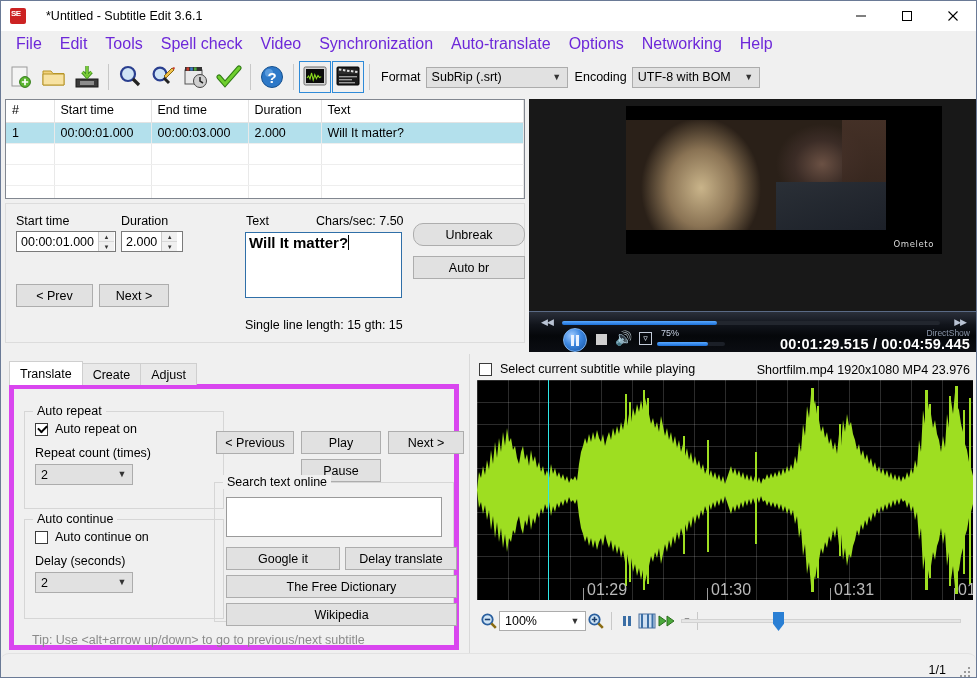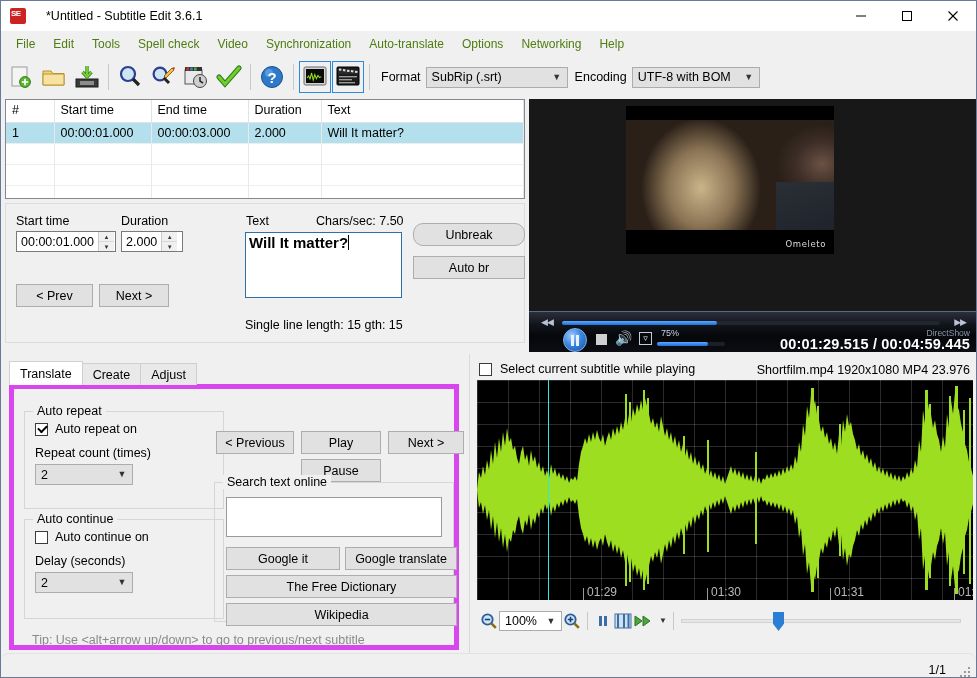--- a/index.html
+++ b/index.html
@@ -46,21 +46,21 @@
   }
   .win-btn svg { display:block; }
 
   
   #menubar {
     height: 26px; background: #f0f0f0;
     display: flex; align-items: center; padding-left: 6px;
     border-bottom: 1px solid #f0f0f0;
   }
   .menu-item {
-    padding: 4px 9px; font-size: 12px; color: #4d7c0f; white-space: nowrap;
+    padding: 4px 9px; font-size: 16px; color: #6d28d9; white-space: nowrap;
   }
 
   
   #toolbar {
     height: 40px; background: #f0f0f0;
     display: flex; align-items: center; padding-left: 4px; gap: 1px;
   }
   .tb-btn {
     width: 32px; height: 32px; display: flex; align-items: center; justify-content: center;
     position: relative;
@@ -158,21 +158,21 @@
   #sll-lbl { position: absolute; left: 239px; top: 114px; font-size: 12.5px; }
   #unbreak-btn { position: absolute; left: 407px; top: 19px; width: 112px; border-radius: 10px; }
   #autobr-btn { position: absolute; left: 407px; top: 52px; width: 112px; }
 
   
   #video-area {
     position: absolute; left: 0; top: 2px; width: 447px; height: 212px;
     background: #181818;
   }
   #video-frame {
-    position: absolute; left: 97px; top: 7px; width: 208px; height: 148px;
+    position: absolute; left: 97px; top: 7px; width: 316px; height: 148px;
     background: #000; overflow: hidden;
   }
   #video-pic {
     position:absolute; left:0; top:14px; width:260px; height:110px;
     background:
       radial-gradient(ellipse 46px 40px at 196px 44px, #6b5144 0%, #3b2c26 60%, rgba(0,0,0,0) 100%),
       radial-gradient(ellipse 60px 70px at 75px 68px, #c9b48a 0%, #8a7354 55%, #2a2018 100%),
       radial-gradient(ellipse 30px 30px at 160px 62px, #4a3a33 0%, rgba(0,0,0,0) 100%),
       linear-gradient(105deg, #211a16 0%, #3a2a22 35%, #4a3228 60%, #241b16 100%);
   }
@@ -322,30 +322,30 @@
     position:absolute; inset:0;
     background-image:
       repeating-linear-gradient(to right, rgba(255,255,255,.17) 0 1px, transparent 1px 31px),
       repeating-linear-gradient(to bottom, rgba(255,255,255,.17) 0 1px, transparent 1px 22px);
   }
   #wf-svg { position:absolute; left:0; top:0; }
   #wf-playhead {
     position:absolute; left: 71px; top: 0; width: 1px; height: 220px; background: #2ee8e8;
   }
   .wf-time {
-    position:absolute; bottom: 1px; font-size: 12px; color:#b9b9b9;
+    position:absolute; bottom: 1px; font-size: 16px; color:#b9b9b9;
     font-family: "Liberation Sans", sans-serif;
   }
   .wf-tick { position:absolute; bottom:0; width:1px; height: 12px; background:#9a9a9a; }
   #wf-bottom {
     position:absolute; left:0; top: 250px; width: 505px; height: 34px;
     display:flex; align-items:center;
   }
   .zbtn { width: 20px; height:20px; display:flex; align-items:center; justify-content:center; }
-  #zoom-combo { width: 63px; height: 20px; }
+  #zoom-combo { width: 87px; height: 20px; }
   #wf-sep { width:1px; height: 18px; background:#c8c8c8; margin: 0 5px; }
   #slider-wrap { position:absolute; left: 210px; top: 6px; width: 280px; height: 22px; }
   #slider-track {
     position:absolute; left: 0; top: 9px; width: 280px; height: 4px;
     background:#e6e6e6; border:1px solid #d2d2d2;
   }
   #slider-thumb {
     position:absolute; left: 92px; top: 2px; width: 11px; height: 19px;
     background: #2a7fd4;
     clip-path: polygon(0 0, 100% 0, 100% 62%, 50% 100%, 0 62%);
@@ -673,21 +673,21 @@
 
         <div class="btn" id="prev2-btn">&lt; Previous</div>
         <div class="btn" id="play-btn">Play</div>
         <div class="btn" id="next2-btn">Next &gt;</div>
         <div class="btn" id="pause2-btn">Pause</div>
 
         <div class="gbox" id="g-search">
           <span class="cap">Search text online</span>
           <div id="search-input"></div>
           <div class="btn" id="google-btn">Google it</div>
-          <div class="btn" id="gtrans-btn">Google translate</div>
+          <div class="btn" id="gtrans-btn">Delay translate</div>
           <div class="btn" id="freedict-btn">The Free Dictionary</div>
           <div class="btn" id="wiki-btn">Wikipedia</div>
         </div>
 
         <div id="tip-lbl">Tip: Use &lt;alt+arrow up/down&gt; to go to previous/next subtitle</div>
       </div>
       <div id="splitter-v"></div>
     </div>
 
     <div id="btmright">

